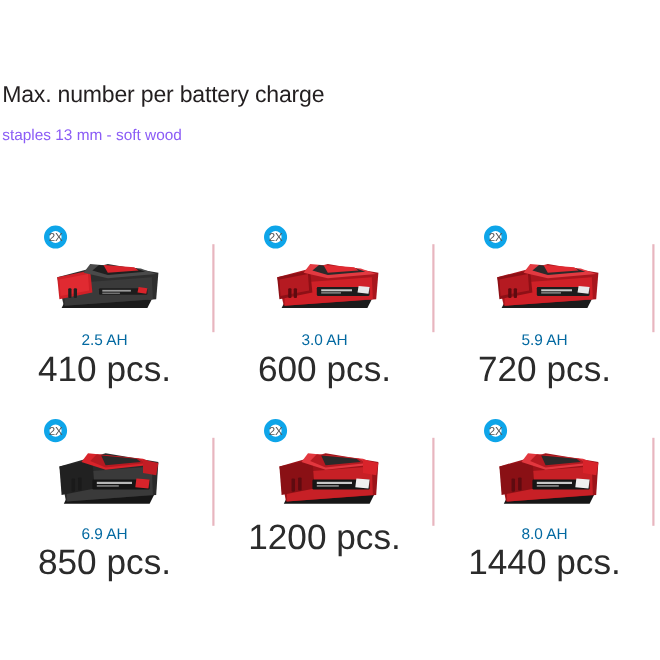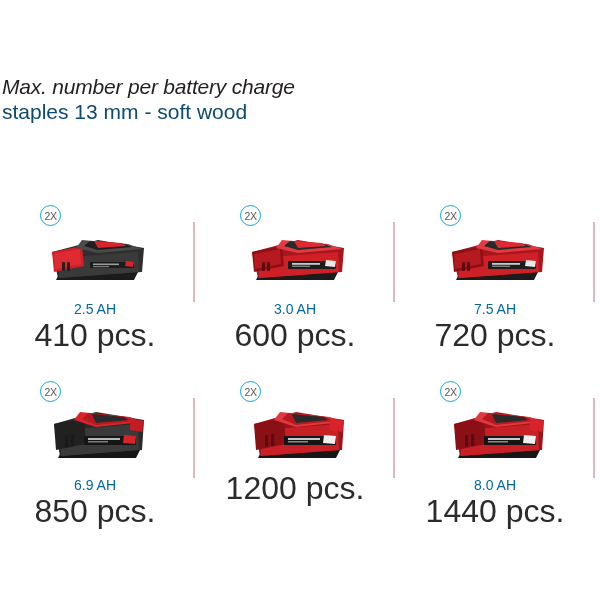--- a/index.html
+++ b/index.html
@@ -28,28 +28,27 @@
     top: 74px;
     width: 560px;
   }
   .title {
     font-size: 21px;
     line-height: 26px;
     color: #231f20;
     font-weight: 400;
     letter-spacing: -0.2px;
     white-space: nowrap;
-    font-style: italic;
   }
   .subtitle {
-    font-size: 21px;
+    font-size: 14px;
     line-height: 20px;
-    color: #0c4a6e;
+    color: #8b5cf6;
     font-weight: 400;
-    margin-top: 2px;
+    margin-top: 12px;
     white-space: nowrap;
   }
 
   
   .grid {
     position: absolute;
     left: 0;
     top: 196px;
     width: 600px;
   }
@@ -76,21 +75,21 @@
     background: #e8b6bf;
   }
 
   
   .badge {
     position: absolute;
     left: 40px;
     top: 9px;
     width: 21px;
     height: 21px;
-    border: 1px solid #0ea5e9;
+    border: 5px solid #0ea5e9;
     border-radius: 50%;
     box-sizing: border-box;
     display: flex;
     align-items: center;
     justify-content: center;
     font-size: 10.5px;
     color: #555555;
     letter-spacing: -0.3px;
   }
 
@@ -227,21 +226,21 @@
               <rect x="50" y="39" width="48" height="8" rx="1" fill="#1c1c1c"></rect>
               <rect x="54" y="41" width="28" height="1.8" fill="#c9c9c9"></rect>
               <rect x="54" y="43.6" width="18" height="1.3" fill="#8a8a8a"></rect>
               <path d="M88 38 L98 39 L97 45 L87 44 Z" fill="#e8e8e8"></path>
               <rect x="24" y="40" width="3" height="9" rx="1" fill="#5e0b10"></rect>
               <rect x="29" y="40" width="3" height="9" rx="1" fill="#5e0b10"></rect>
             </g>
           </svg>
         </div>
         <div class="caption">
-          <div class="cap-ah">7.5 AH</div>
+          <div class="cap-ah">5.9 AH</div>
           <div class="cap-pcs">720 pcs.</div>
         </div>
         <div class="divider"></div>
       </div>
 
     </div>
 
     <div class="row">
 
       <div class="cell">

